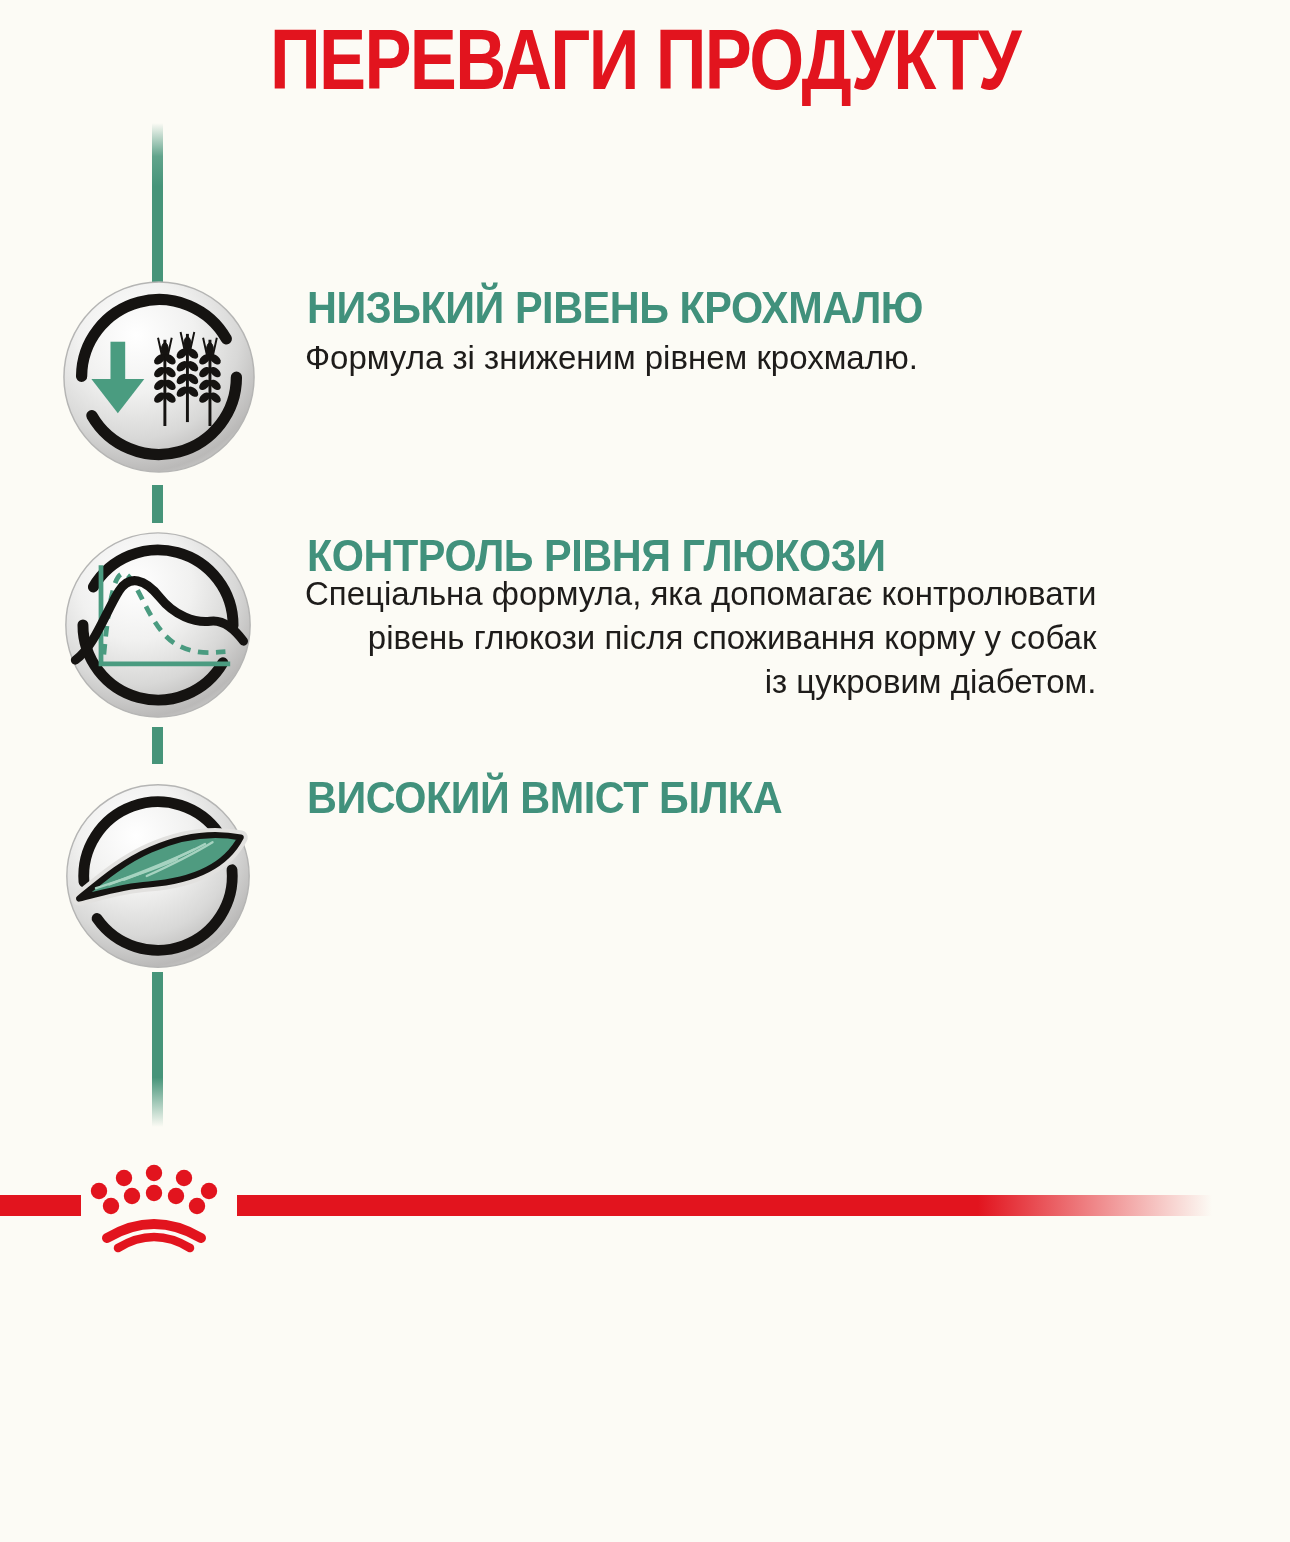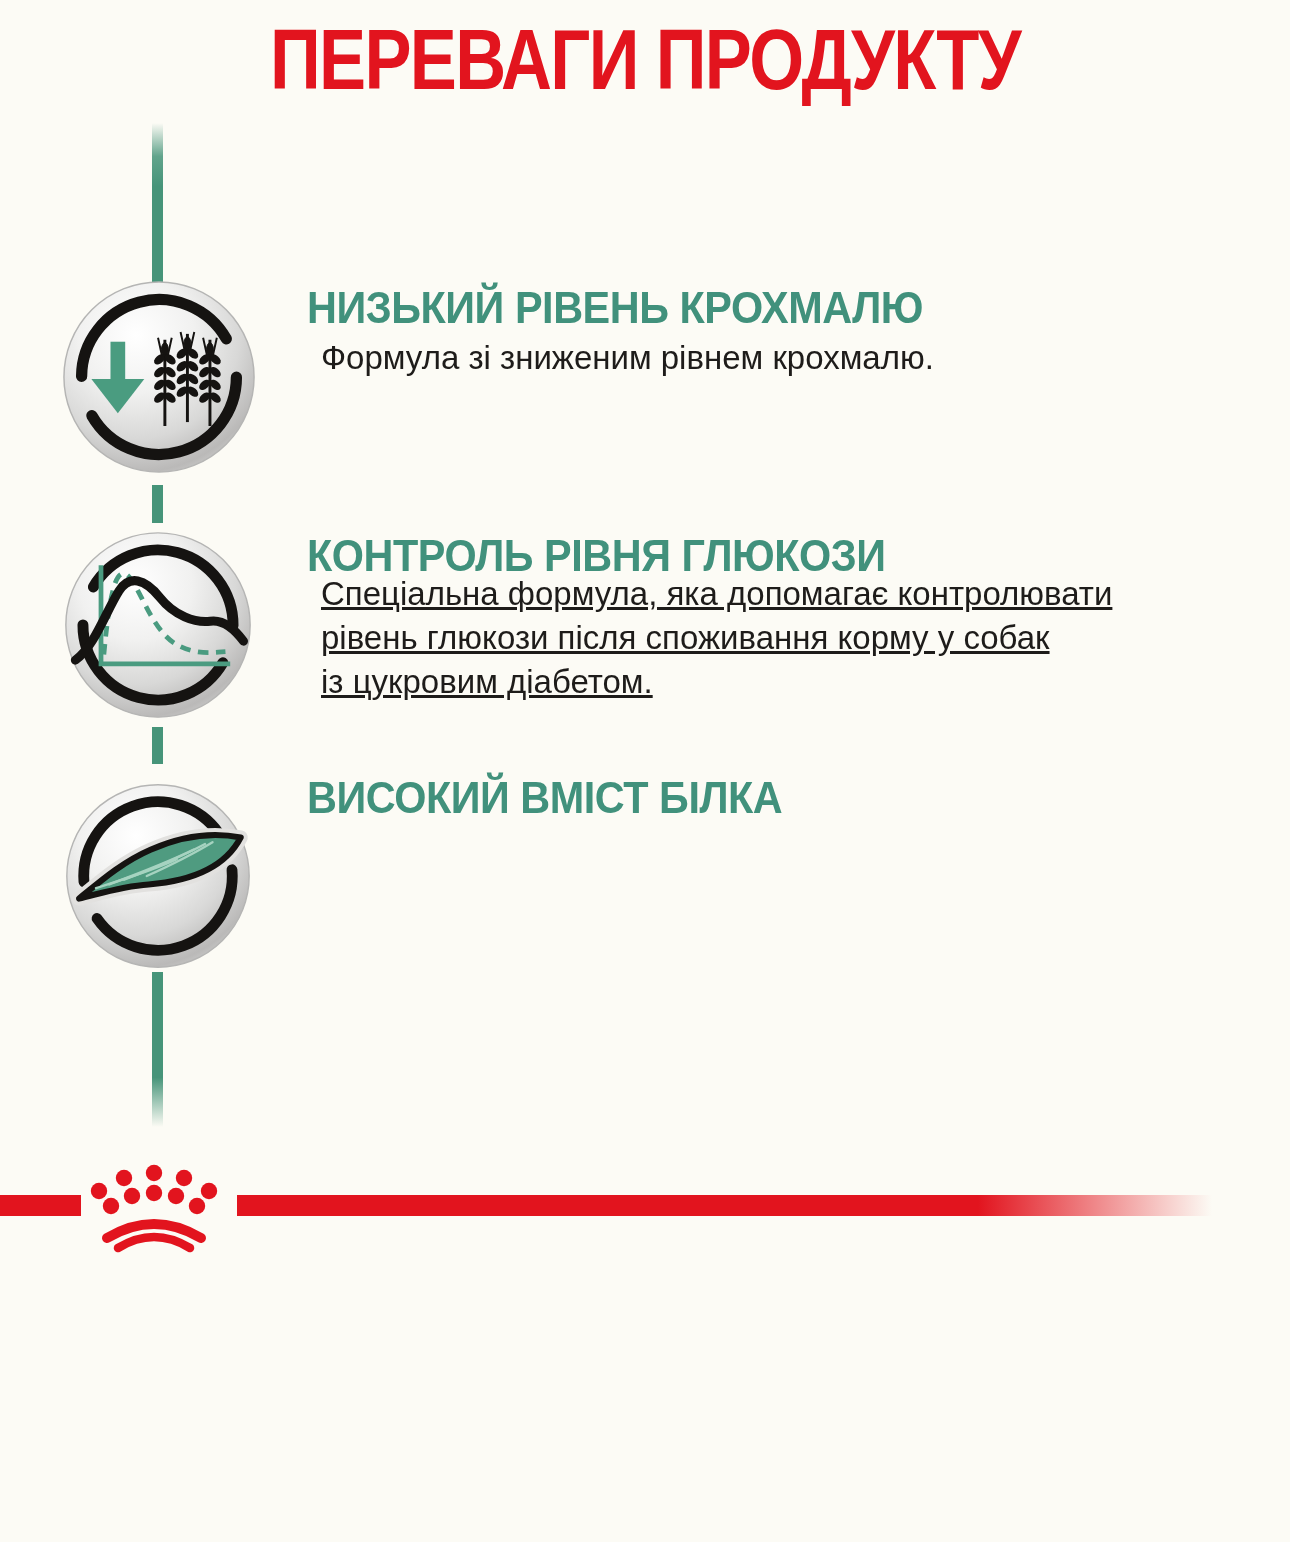--- a/index.html
+++ b/index.html
@@ -33,24 +33,25 @@
   .section-heading{
     position:absolute;left:307px;
     font-size:45px;font-weight:bold;line-height:1.05;
     color:#41917c;
     letter-spacing:-0.5px;
     transform:scaleX(0.92);
     transform-origin:left top;
     white-space:nowrap;
   }
   .section-body{
-    position:absolute;left:321px;
+    position:absolute;left:305px;
     font-size:33px;line-height:44px;
     color:#1e1c1a;
     white-space:pre-line;
+    text-align:right;
   }
   .brand-bar{
     position:absolute;top:1195px;height:21px;
   }
   .brand-bar.left{left:0;width:81px;background:#e2141e;}
   .brand-bar.right{
     left:237px;width:975px;
     background:linear-gradient(90deg,#e2141e 0%,#e2141e 76%,rgba(226,20,30,0) 100%);
   }
   .crown{position:absolute;left:84px;top:1164px;}
@@ -146,21 +147,21 @@
         <stop offset="100%" stop-color="#cfcfce"></stop>
       </radialGradient>
     </defs>
     <circle cx="100" cy="100" r="97" fill="url(#mg2)" stroke="#b5b5b4" stroke-width="1.5"></circle>
     <circle cx="100" cy="100" r="79" fill="none" stroke="#151311" stroke-width="11.5" stroke-linecap="round" stroke-dasharray="206.2 42" stroke-dashoffset="227.2" transform="rotate(15 100 100)"></circle>
     <path d="M40,37 L40,141 L176,141" fill="none" stroke="#4a9b80" stroke-width="5"></path>
     <path d="M43,131 C49,68 55,40 67,47 C79,55 92,103 117,119 C138,132 157,129 171,128" fill="none" stroke="#4a9b80" stroke-width="5" stroke-dasharray="11 8"></path>
     <path d="M13,137 C33,123 45,86 59,64 C70,47 86,51 102,71 C117,90 139,98 155,96 C170,94 181,105 190,117" fill="none" stroke="#151311" stroke-width="9.5" stroke-linecap="round"></path>
   </svg>
   <div class="section-heading" style="top:532px;">КОНТРОЛЬ РІВНЯ ГЛЮКОЗИ</div>
-  <div class="section-body" style="top:572px;text-decoration:underline;">Спеціальна формула, яка допомагає контролювати
+  <div class="section-body" style="top:572px;">Спеціальна формула, яка допомагає контролювати
 рівень глюкози після споживання корму у собак
 із цукровим діабетом.</div>
 
   <svg class="badge" style="left:64px;top:782px;" width="188" height="188" viewBox="0 0 200 200" aria-label="muscle-icon">
     <defs>
       <radialGradient id="mg3" cx="38%" cy="28%" r="80%">
         <stop offset="0%" stop-color="#ffffff"></stop>
         <stop offset="38%" stop-color="#f1f1f0"></stop>
         <stop offset="68%" stop-color="#d8d8d7"></stop>
         <stop offset="90%" stop-color="#bab9b8"></stop>

